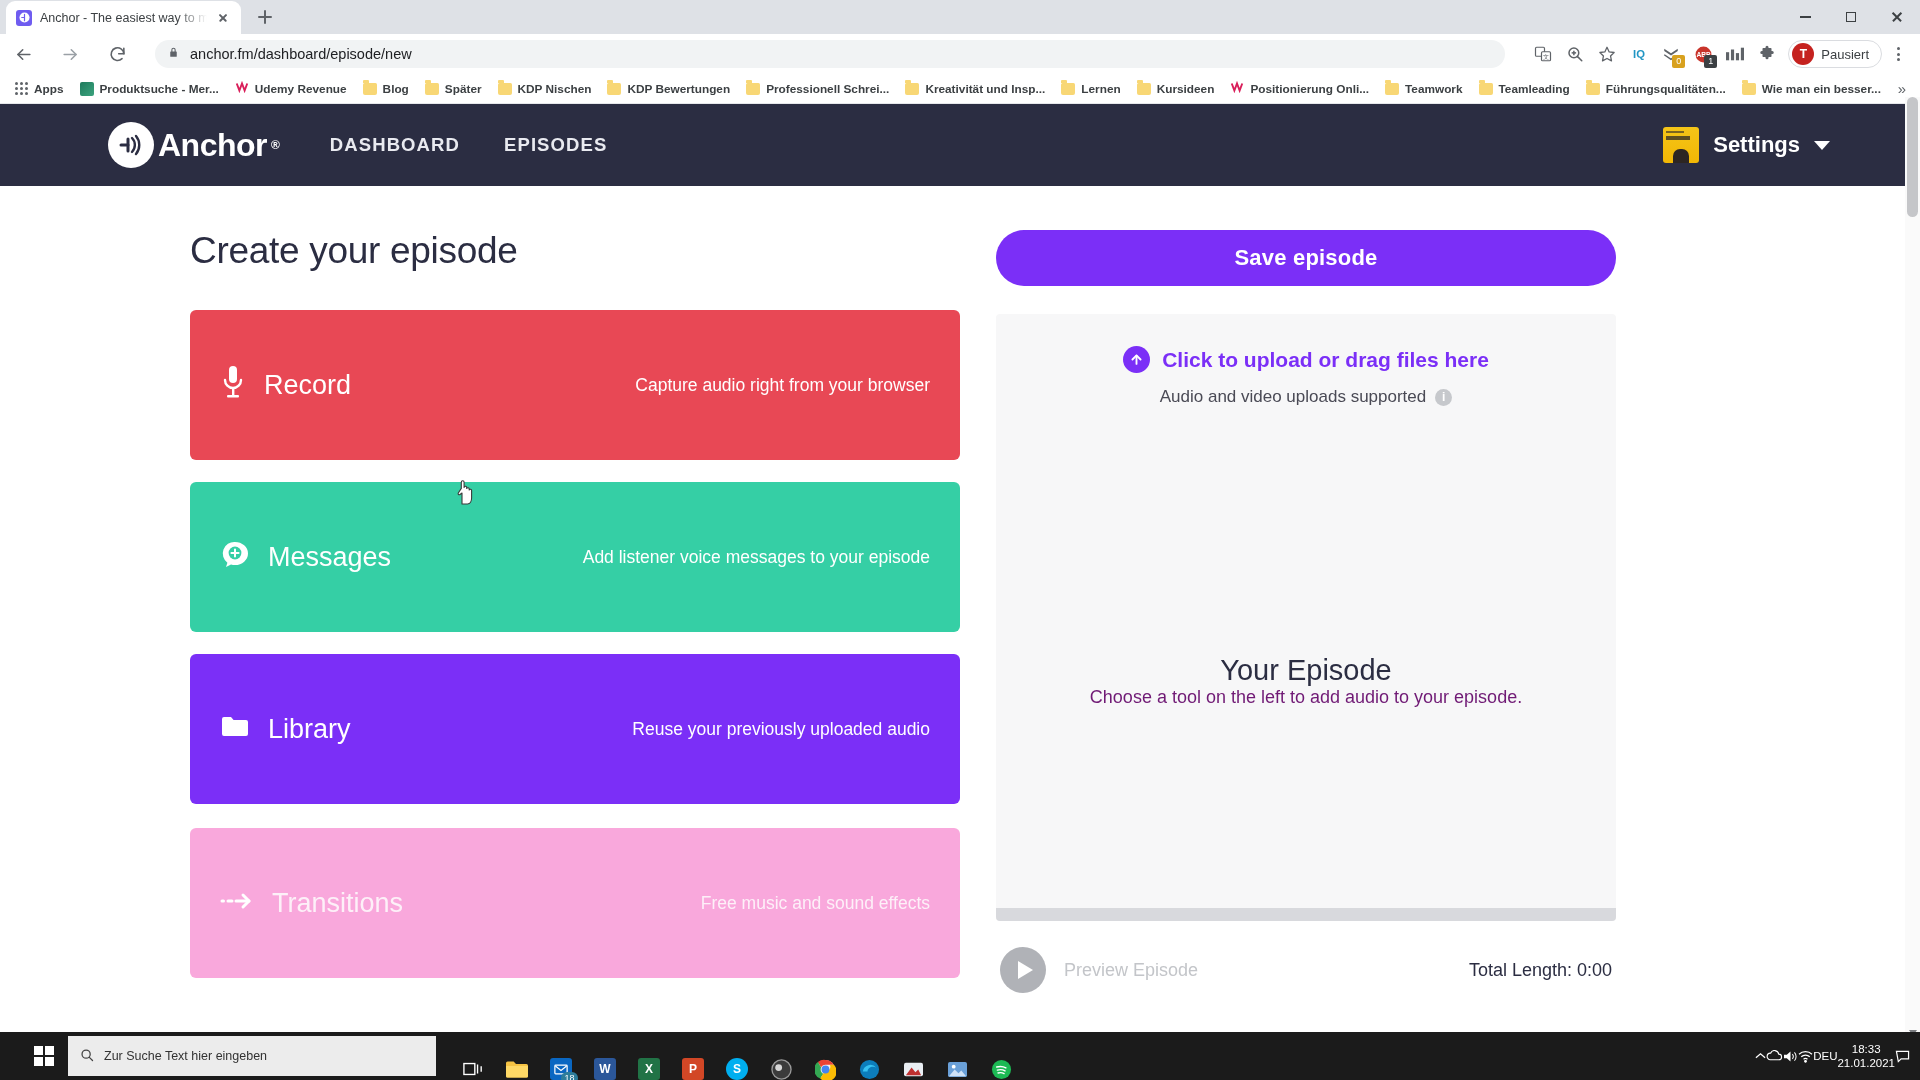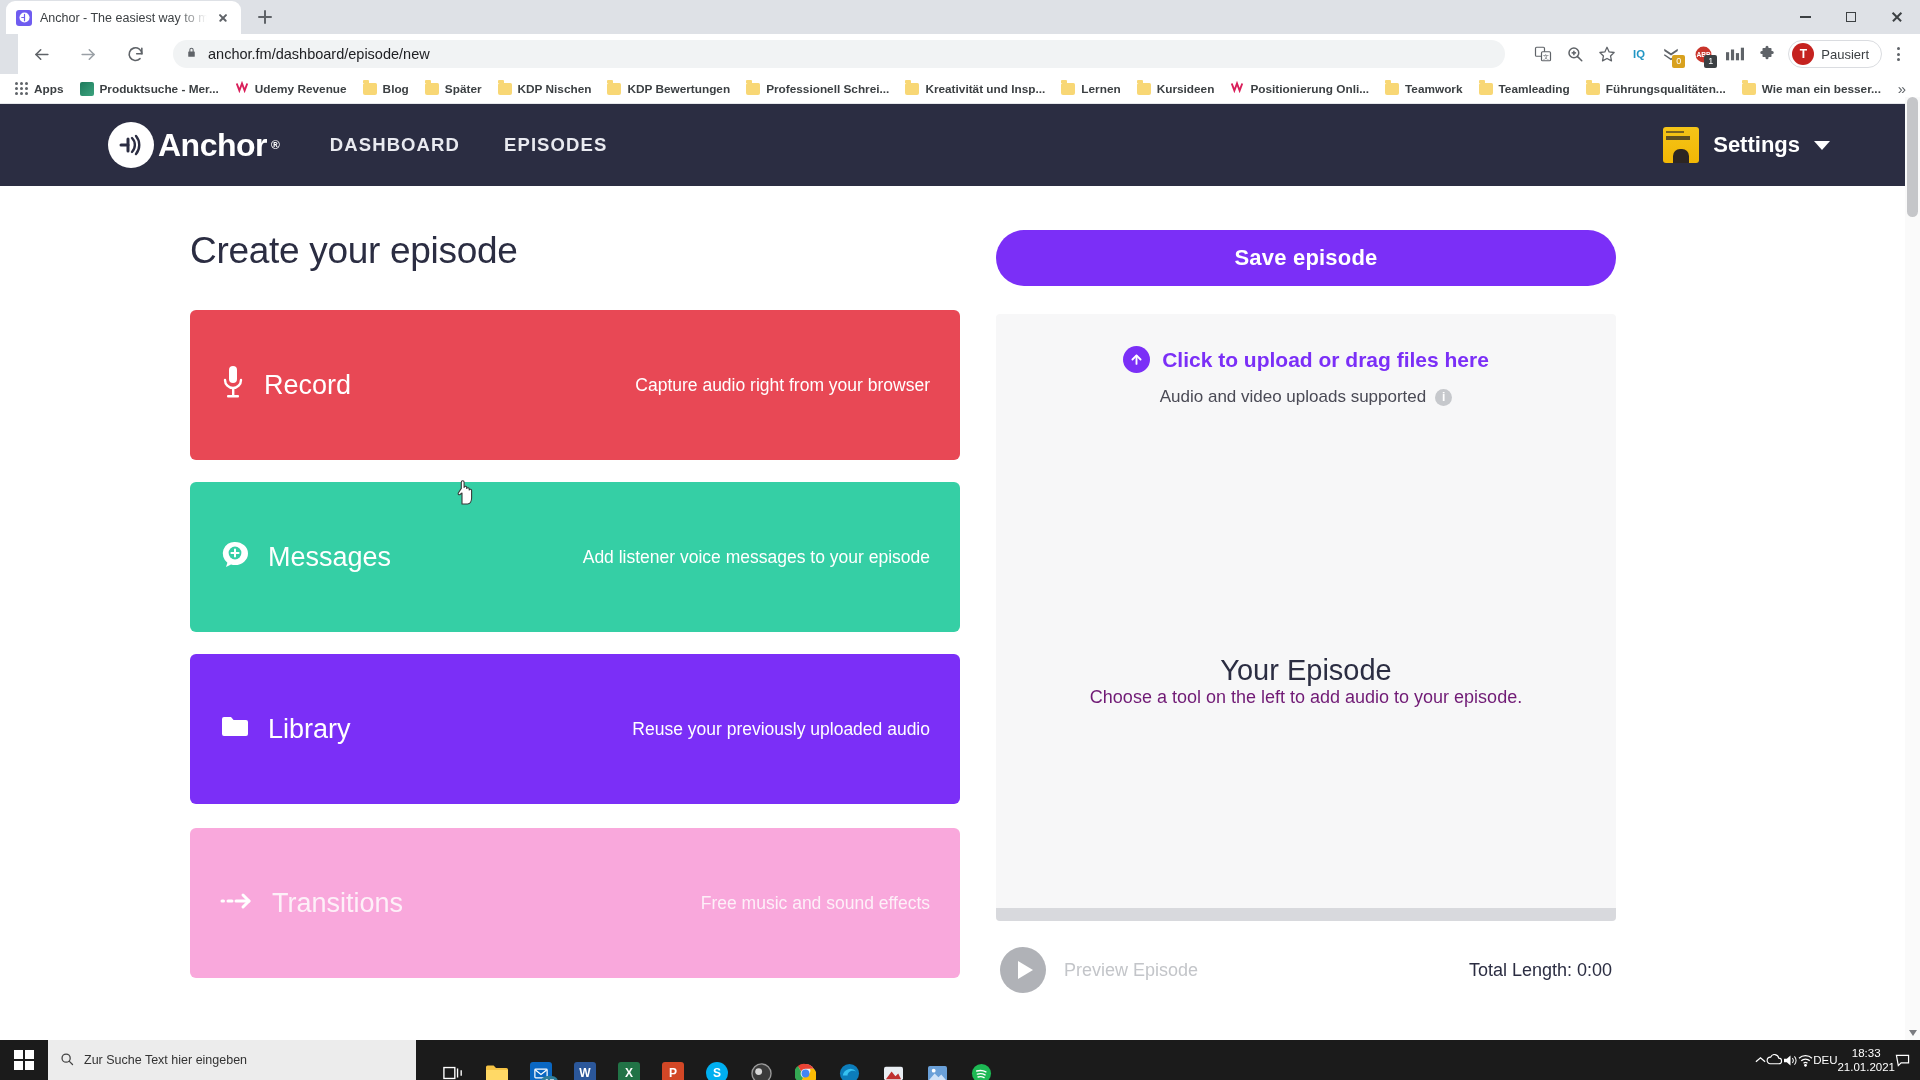--- a/index.html
+++ b/index.html
@@ -48,21 +48,21 @@
   .winbtn { width:46px; height:34px; display:flex; align-items:center; justify-content:center; }
   .wb-min { width:11px; height:1.5px; background:#3c4043; }
   .wb-max { width:10px; height:10px; border:1.5px solid #3c4043; }
   .wb-close { width:12px; height:12px; position:relative; }
   .wb-close:before, .wb-close:after {
     content:""; position:absolute; left:0; top:5.2px; width:12px; height:1.5px; background:#3c4043;
   }
   .wb-close:before { transform: rotate(45deg); }
   .wb-close:after  { transform: rotate(-45deg); }
 
-  .toolbar { height: 40px; background: #fff; display: flex; align-items: center; padding: 0 8px; gap: 17px; margin-left: 18px; }
+  .toolbar { height: 40px; background: #fff; display: flex; align-items: center; padding: 0 8px; gap: 17px; }
   .tb-icon { width: 30px; height: 30px; display:flex; align-items:center; justify-content:center; border-radius:50%; flex:0 0 auto; color:#5f6368;}
   .omnibox {
     flex: 1; height: 28px; background: #f1f3f4; border-radius: 14px;
     display: flex; align-items: center; gap: 10px; padding: 0 12px; margin: 0 6px;
     font-size: 14.5px; color: #202124;
   }
   .tb-right { display:flex; align-items:center; gap:2px; }
   .ext-badge { position:relative; width:30px; height:30px; display:flex; align-items:center; justify-content:center; }
   .badge-count {
     position:absolute; right:1px; bottom:1px; min-width:13px; height:13px;
@@ -159,22 +159,22 @@
   .page-scroll { position:absolute; right:0; top:97px; width:15px; bottom:40px; background:#fafafa; }
   .page-scroll .thumb { position:absolute; top:0; left:2px; width:11px; height:120px; background:#c5c6c9; border-radius:6px;}
   .scroll-arrow { position:absolute; left:0; width:15px; height:15px; display:flex; align-items:center; justify-content:center;}
   .sa-up { top:0; } .sa-dn { bottom:0; }
 
   
   .cursor { position:absolute; left:455px; top:374px; width:22px; height:28px; pointer-events:none; }
 
   
   .taskbar {
-    position:absolute; left:0; bottom:0; width:1920px; height:40px;
-    background:#1b1b1b; display:flex; align-items:center; color:#fff;
+    position:absolute; left:0; bottom:0; width:1920px; height:48px;
+    background:#1b1b1b; display:flex; align-items:center; color:#fff;padding-left:20px;
   }
   .start-btn { width:48px; height:40px; display:flex; align-items:center; justify-content:center; }
   .win-logo { display:grid; grid-template-columns: 9px 9px; grid-template-rows: 9px 9px; gap:2px; }
   .win-logo i { background:#fff; display:block; }
   .tb-search {
     width: 368px; height:40px; background:#ececec; display:flex; align-items:center; gap:10px; padding:0 12px; color:#333; font-size:12.5px;
   }
   .tb-apps { display:flex; align-items:center; gap:2px; margin-left:16px;margin-top:26px; }
   .tb-app { width:42px; height:40px; display:flex; align-items:center; justify-content:center; position:relative; }
   .tb-app .sq { width:22px; height:22px; border-radius:3px; display:flex;align-items:center;justify-content:center;font-size:12px;font-weight:bold;color:#fff;}

